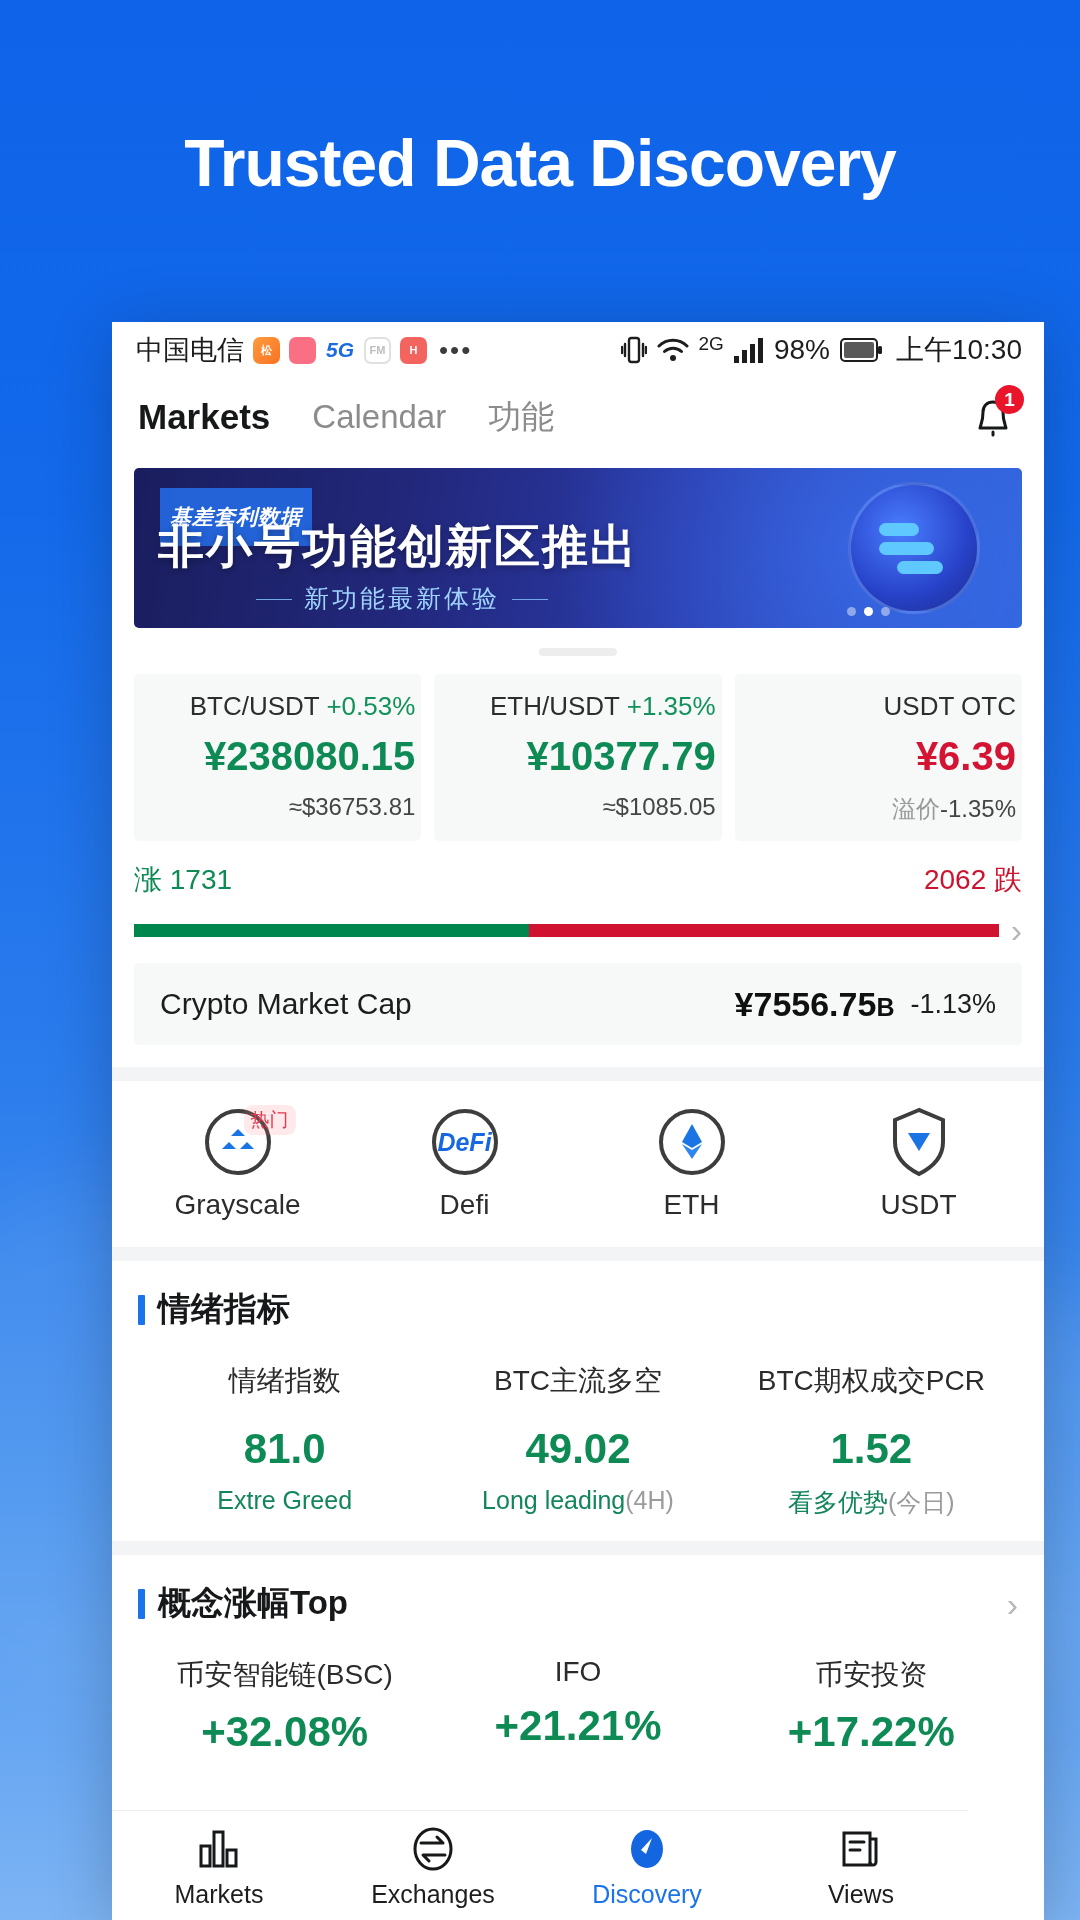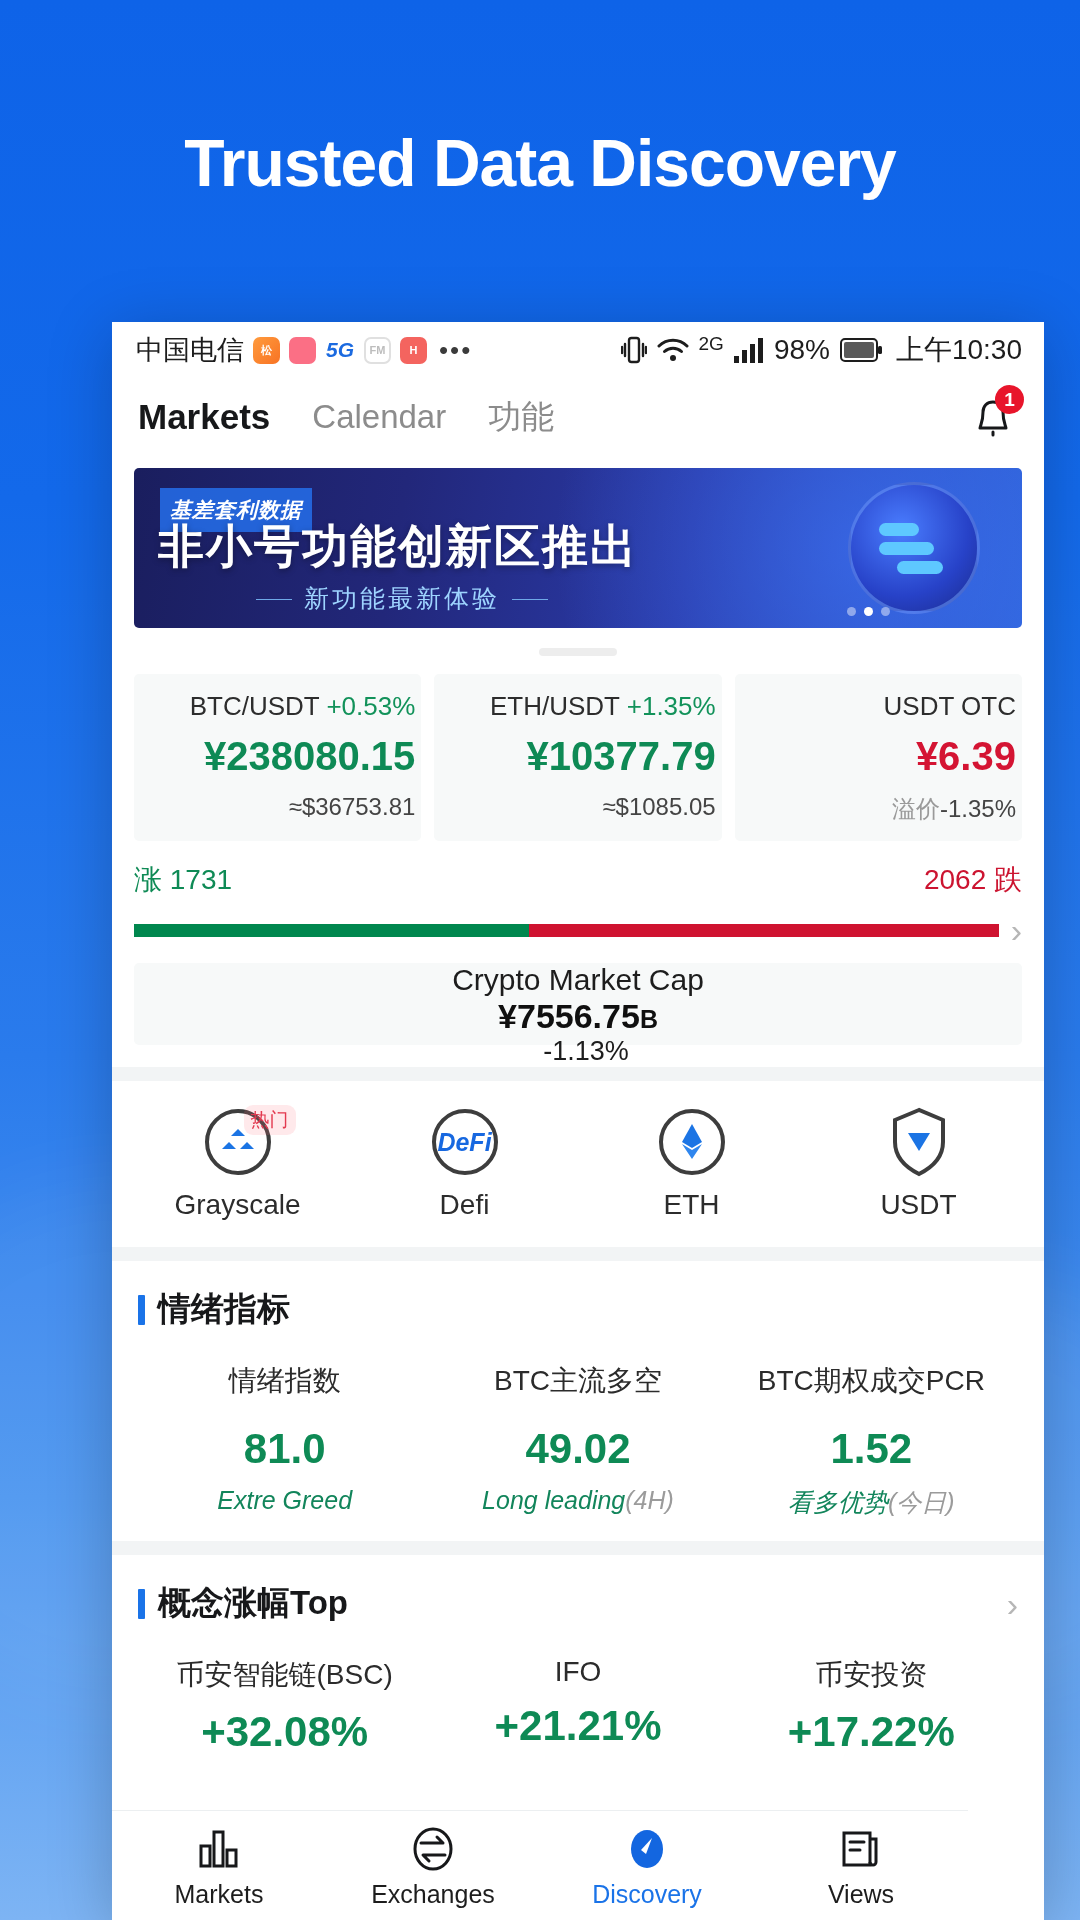--- a/index.html
+++ b/index.html
@@ -106,21 +106,21 @@
   }
   .ring-bars { width: 70px; }
   .ring-bars div { height: 13px; border-radius: 7px; background: #5ec8ff; margin: 6px 0; }
   .rb1 { width: 40px; margin-left: 0 !important; }
   .rb2 { width: 55px; }
   .rb3 { width: 46px; margin-left: 18px !important; }
   .banner-tag {
     position: absolute; left: 26px; top: 20px;
     background: rgba(36,110,235,0.85);
     color: #fff; font-size: 21px; font-weight: bold;
-    padding: 8px 10px; font-style: italic; letter-spacing: 1px;
+    padding: 15px 10px; font-style: italic; letter-spacing: 1px;
   }
   .banner-title {
     position: absolute; left: 24px; top: 48px;
     color: #fff; font-size: 46px; font-weight: bold;
     letter-spacing: 2px;
     text-shadow: 0 2px 6px rgba(0,0,0,0.35);
     white-space: nowrap;
   }
   .banner-sub {
     position: absolute; left: 170px; top: 114px;
@@ -165,21 +165,20 @@
   .bar-up { background: #00874e; }
   .bar-dn { background: #cf1330; }
   .chev { color: #b6b6b6; font-size: 34px; line-height: 1; }
 
   
   .mcap-pad { padding: 16px 22px 0 22px; background: #fff; }
   .mcap {
     background: #f7f9f9; border-radius: 5px;
     height: 82px; display: flex; align-items: center;
     padding: 0 26px;
-    flex-direction: column;
   }
   .mcap-label { font-size: 30px; color: #1d1d1d; flex: 1; }
   .mcap-val { font-size: 34px; font-weight: bold; color: #101010; }
   .mcap-val .unit { font-size: 25px; font-weight: bold; }
   .mcap-chg { font-size: 27px; color: #1d1d1d; margin-left: 16px; }
 
   .sep { height: 14px; background: #f2f4f5; margin-top: 22px; }
 
   
   .shortcuts { display: flex; background: #fff; padding: 28px 12px 26px 12px; }
@@ -202,21 +201,21 @@
   
   .section { background: #fff; padding: 26px 26px 0 26px; }
   .sec-head { display: flex; align-items: center; }
   .sec-bar { width: 7px; height: 30px; background: #1a73e8; margin-right: 13px; border-radius: 1px; }
   .sec-title { font-size: 33px; font-weight: bold; color: #17181a; }
   .sec-spacer { flex: 1; }
   .metrics { display: flex; margin-top: 30px; }
   .metric { flex: 1; text-align: center; }
   .m-label { font-size: 28px; color: #2b2b2b; margin-bottom: 25px; white-space: nowrap; }
   .m-value { font-size: 42px; font-weight: bold; color: #0e8a55; margin-bottom: 13px; }
-  .m-sub { font-size: 25px; color: #12855b; white-space: nowrap; font-style: italic; }
+  .m-sub { font-size: 25px; color: #12855b; white-space: nowrap; }
   .m-sub .dim { color: #9b9b9b; }
 
   .gainers { display: flex; margin-top: 30px; }
   .g { flex: 1; text-align: center; }
   .g-name { font-size: 28px; color: #2b2b2b; margin-bottom: 14px; white-space: nowrap; }
   .g-pct { font-size: 42px; font-weight: bold; color: #0e8a55; }
 
   
   .botnav {
     position: absolute; left: 0; bottom: 0; width: 856px; height: 110px;

